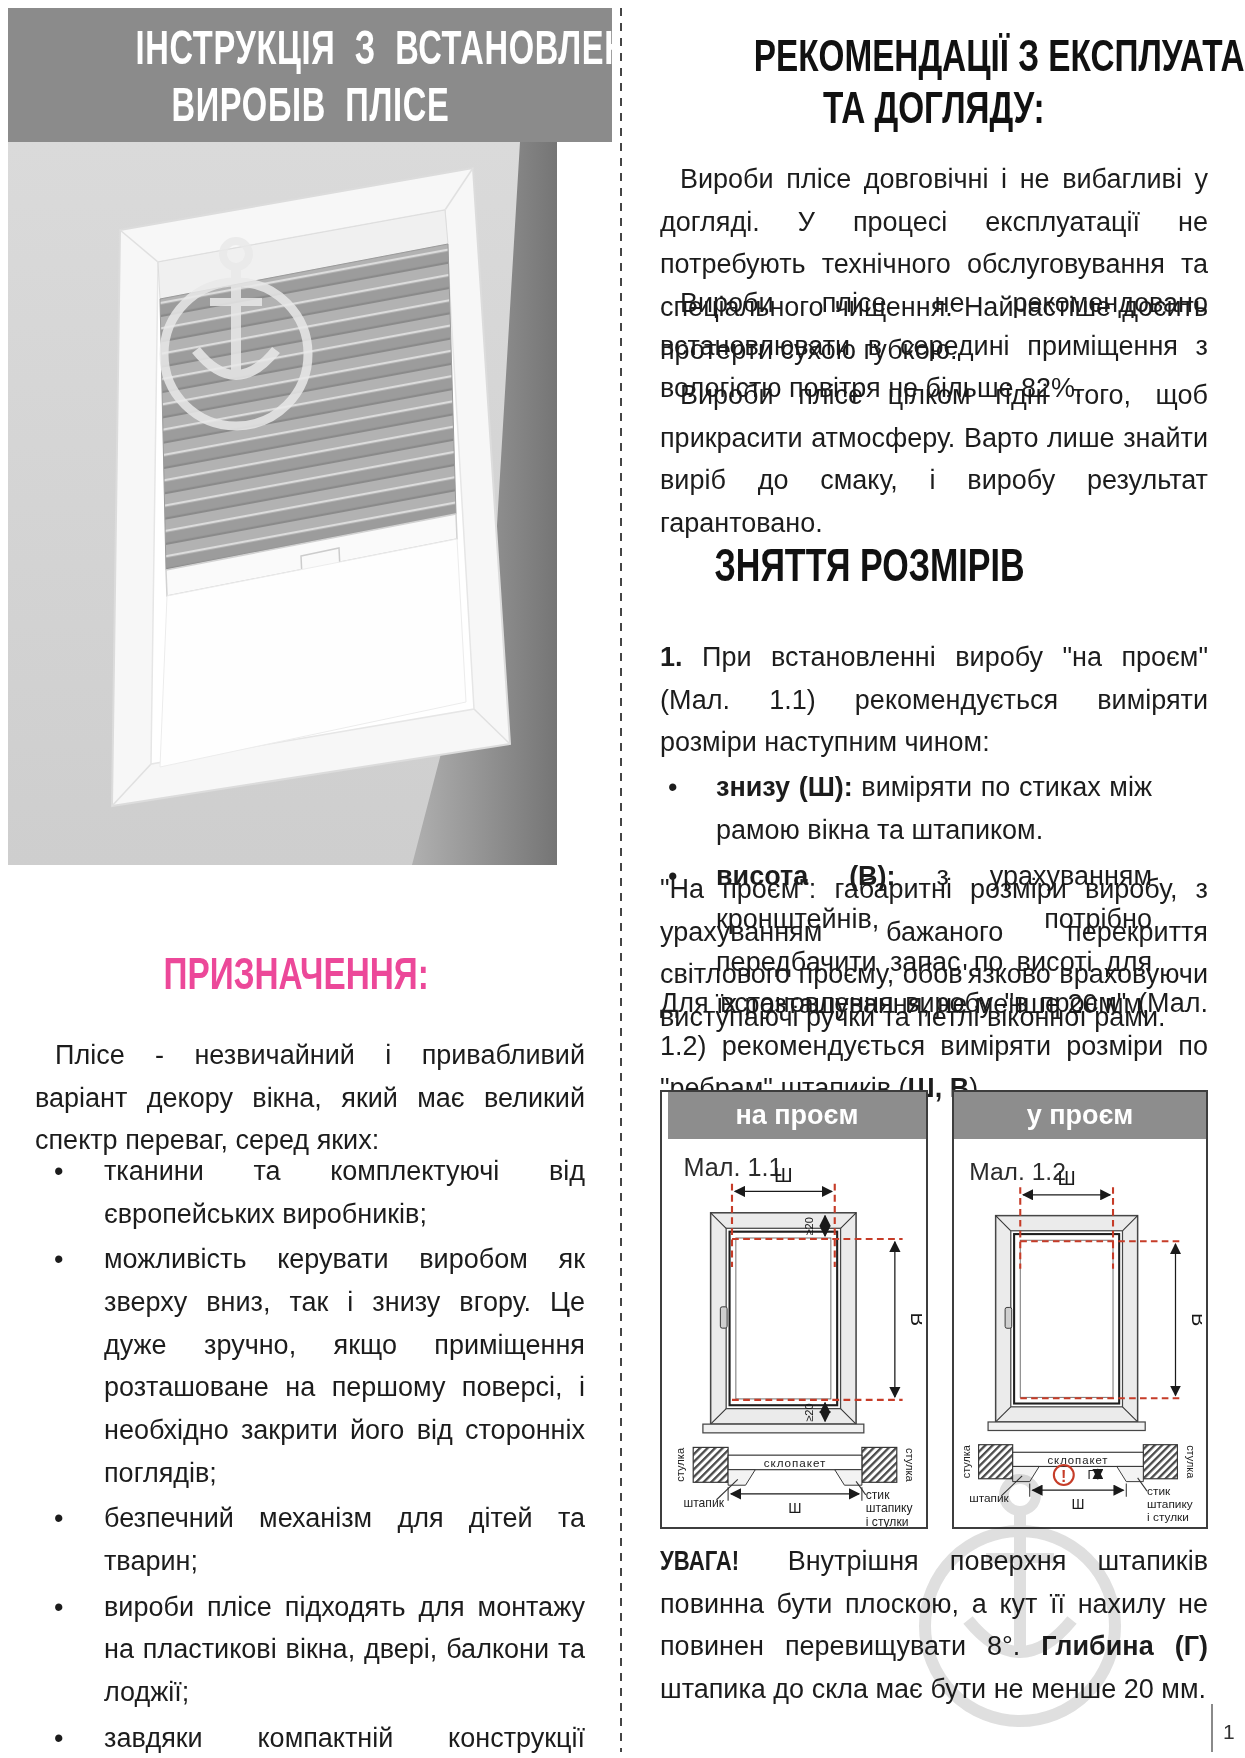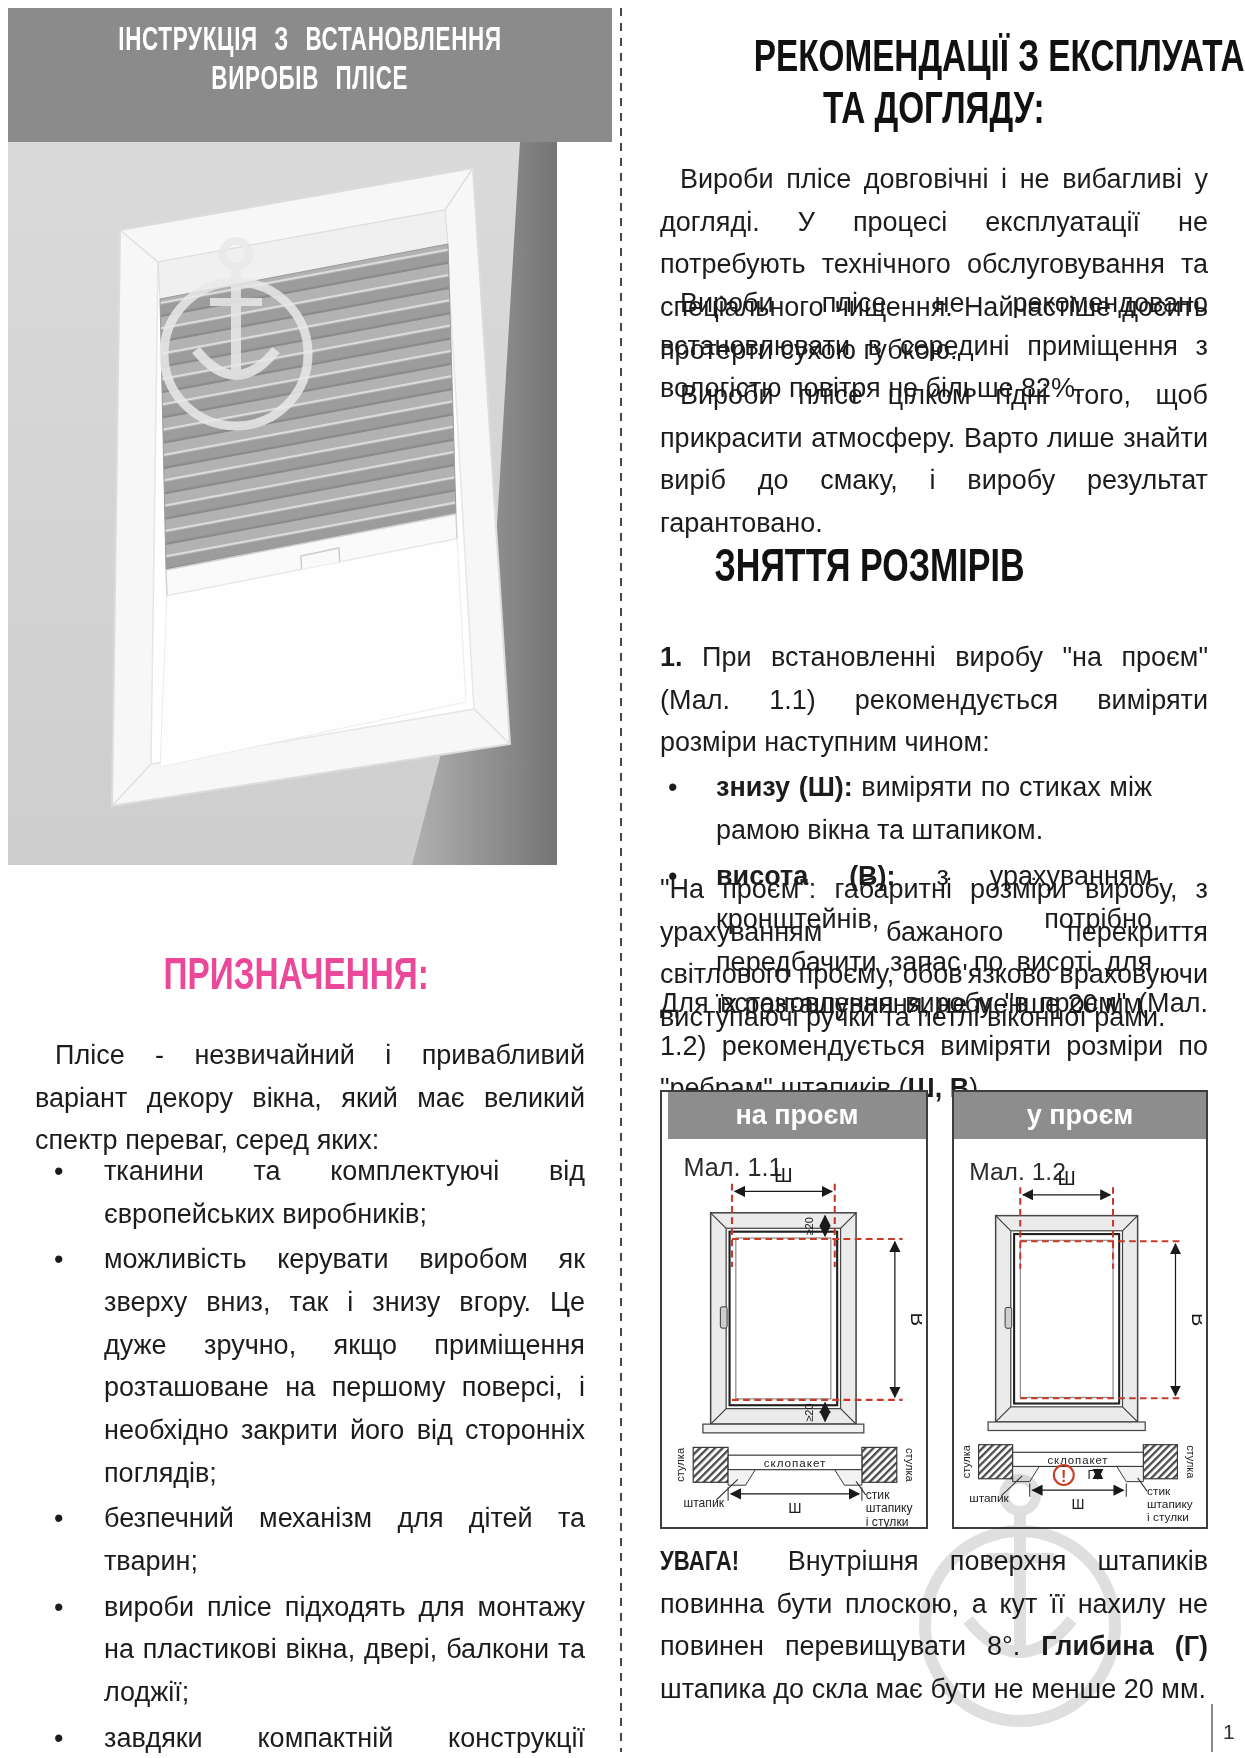--- a/index.html
+++ b/index.html
@@ -6,21 +6,21 @@
   .page{position:relative;width:1245px;height:1758px;background:#fff;overflow:hidden;
         font-family:"Liberation Sans","DejaVu Sans",sans-serif;color:#1c1c1c;}
   
   .jtext{text-align:justify;font-size:27px;line-height:1.58;margin:0;}
   .ind{text-indent:20px;}
   .squish{display:inline-block;transform:scaleX(.74);transform-origin:center;white-space:nowrap;font-weight:800;}
   .squish-l{display:inline-block;transform:scaleX(.82);transform-origin:left center;white-space:nowrap;font-weight:800;}
   
   .col-left{position:absolute;left:8px;top:8px;width:604px;height:1742px;}
   .banner{background:#8b8b8b;height:134px;color:#fff;text-align:center;padding-top:12px;box-sizing:border-box;}
-  .banner div{font-size:33px;line-height:1.18;letter-spacing:1px;word-spacing:14px;}
+  .banner div{font-size:48px;line-height:1.18;letter-spacing:1px;word-spacing:14px;}
   .photo-wrap{position:absolute;left:0;top:134px;width:549px;height:723px;}
   .purpose-title{position:absolute;left:0;top:940px;width:577px;text-align:center;font-size:45px;color:#ec4899;}
   .purpose-intro{position:absolute;left:27px;top:1026px;width:550px;}
   .purpose-list{position:absolute;left:96px;top:1142px;width:481px;list-style:none;margin:0;padding:0;}
   .purpose-list li{position:relative;margin:0 0 3px 0;}
   .purpose-list li::before{content:"•";position:absolute;left:-50px;top:0;font-size:27px;}
   
   .divider{position:absolute;left:620px;top:8px;width:2px;height:1744px;
            background:repeating-linear-gradient(180deg,#454545 0 8px,transparent 8px 15px);}
   

